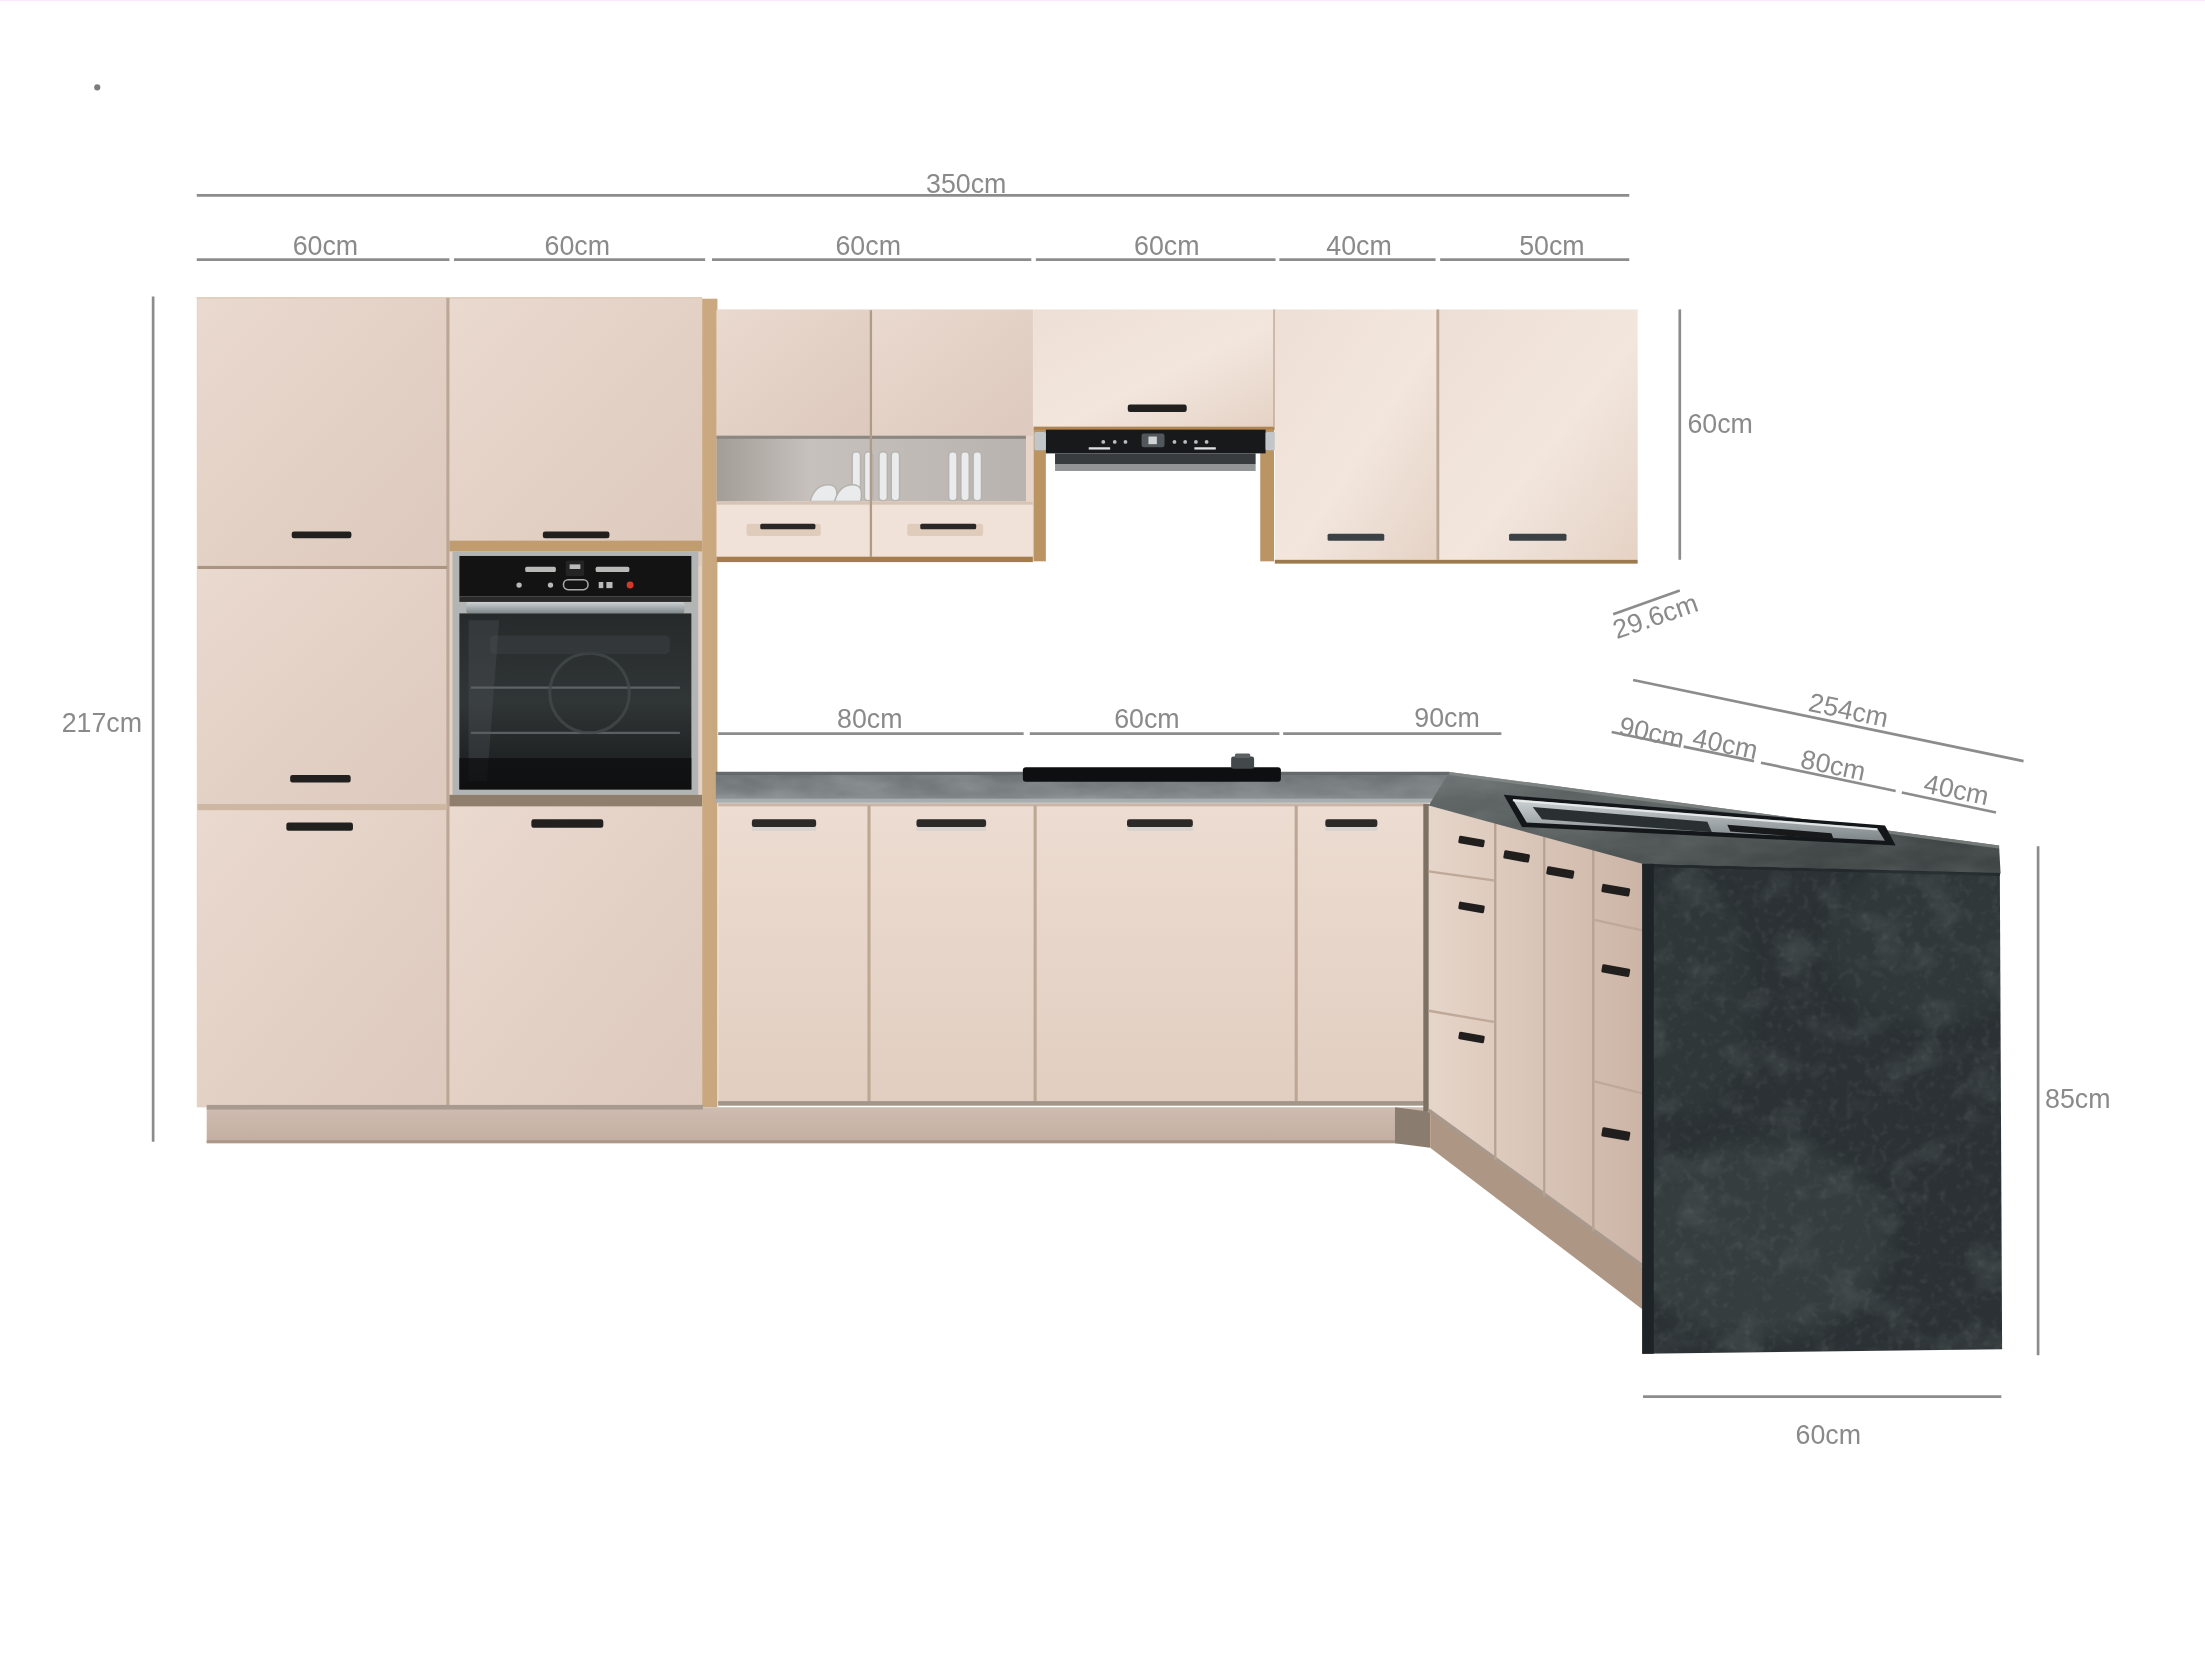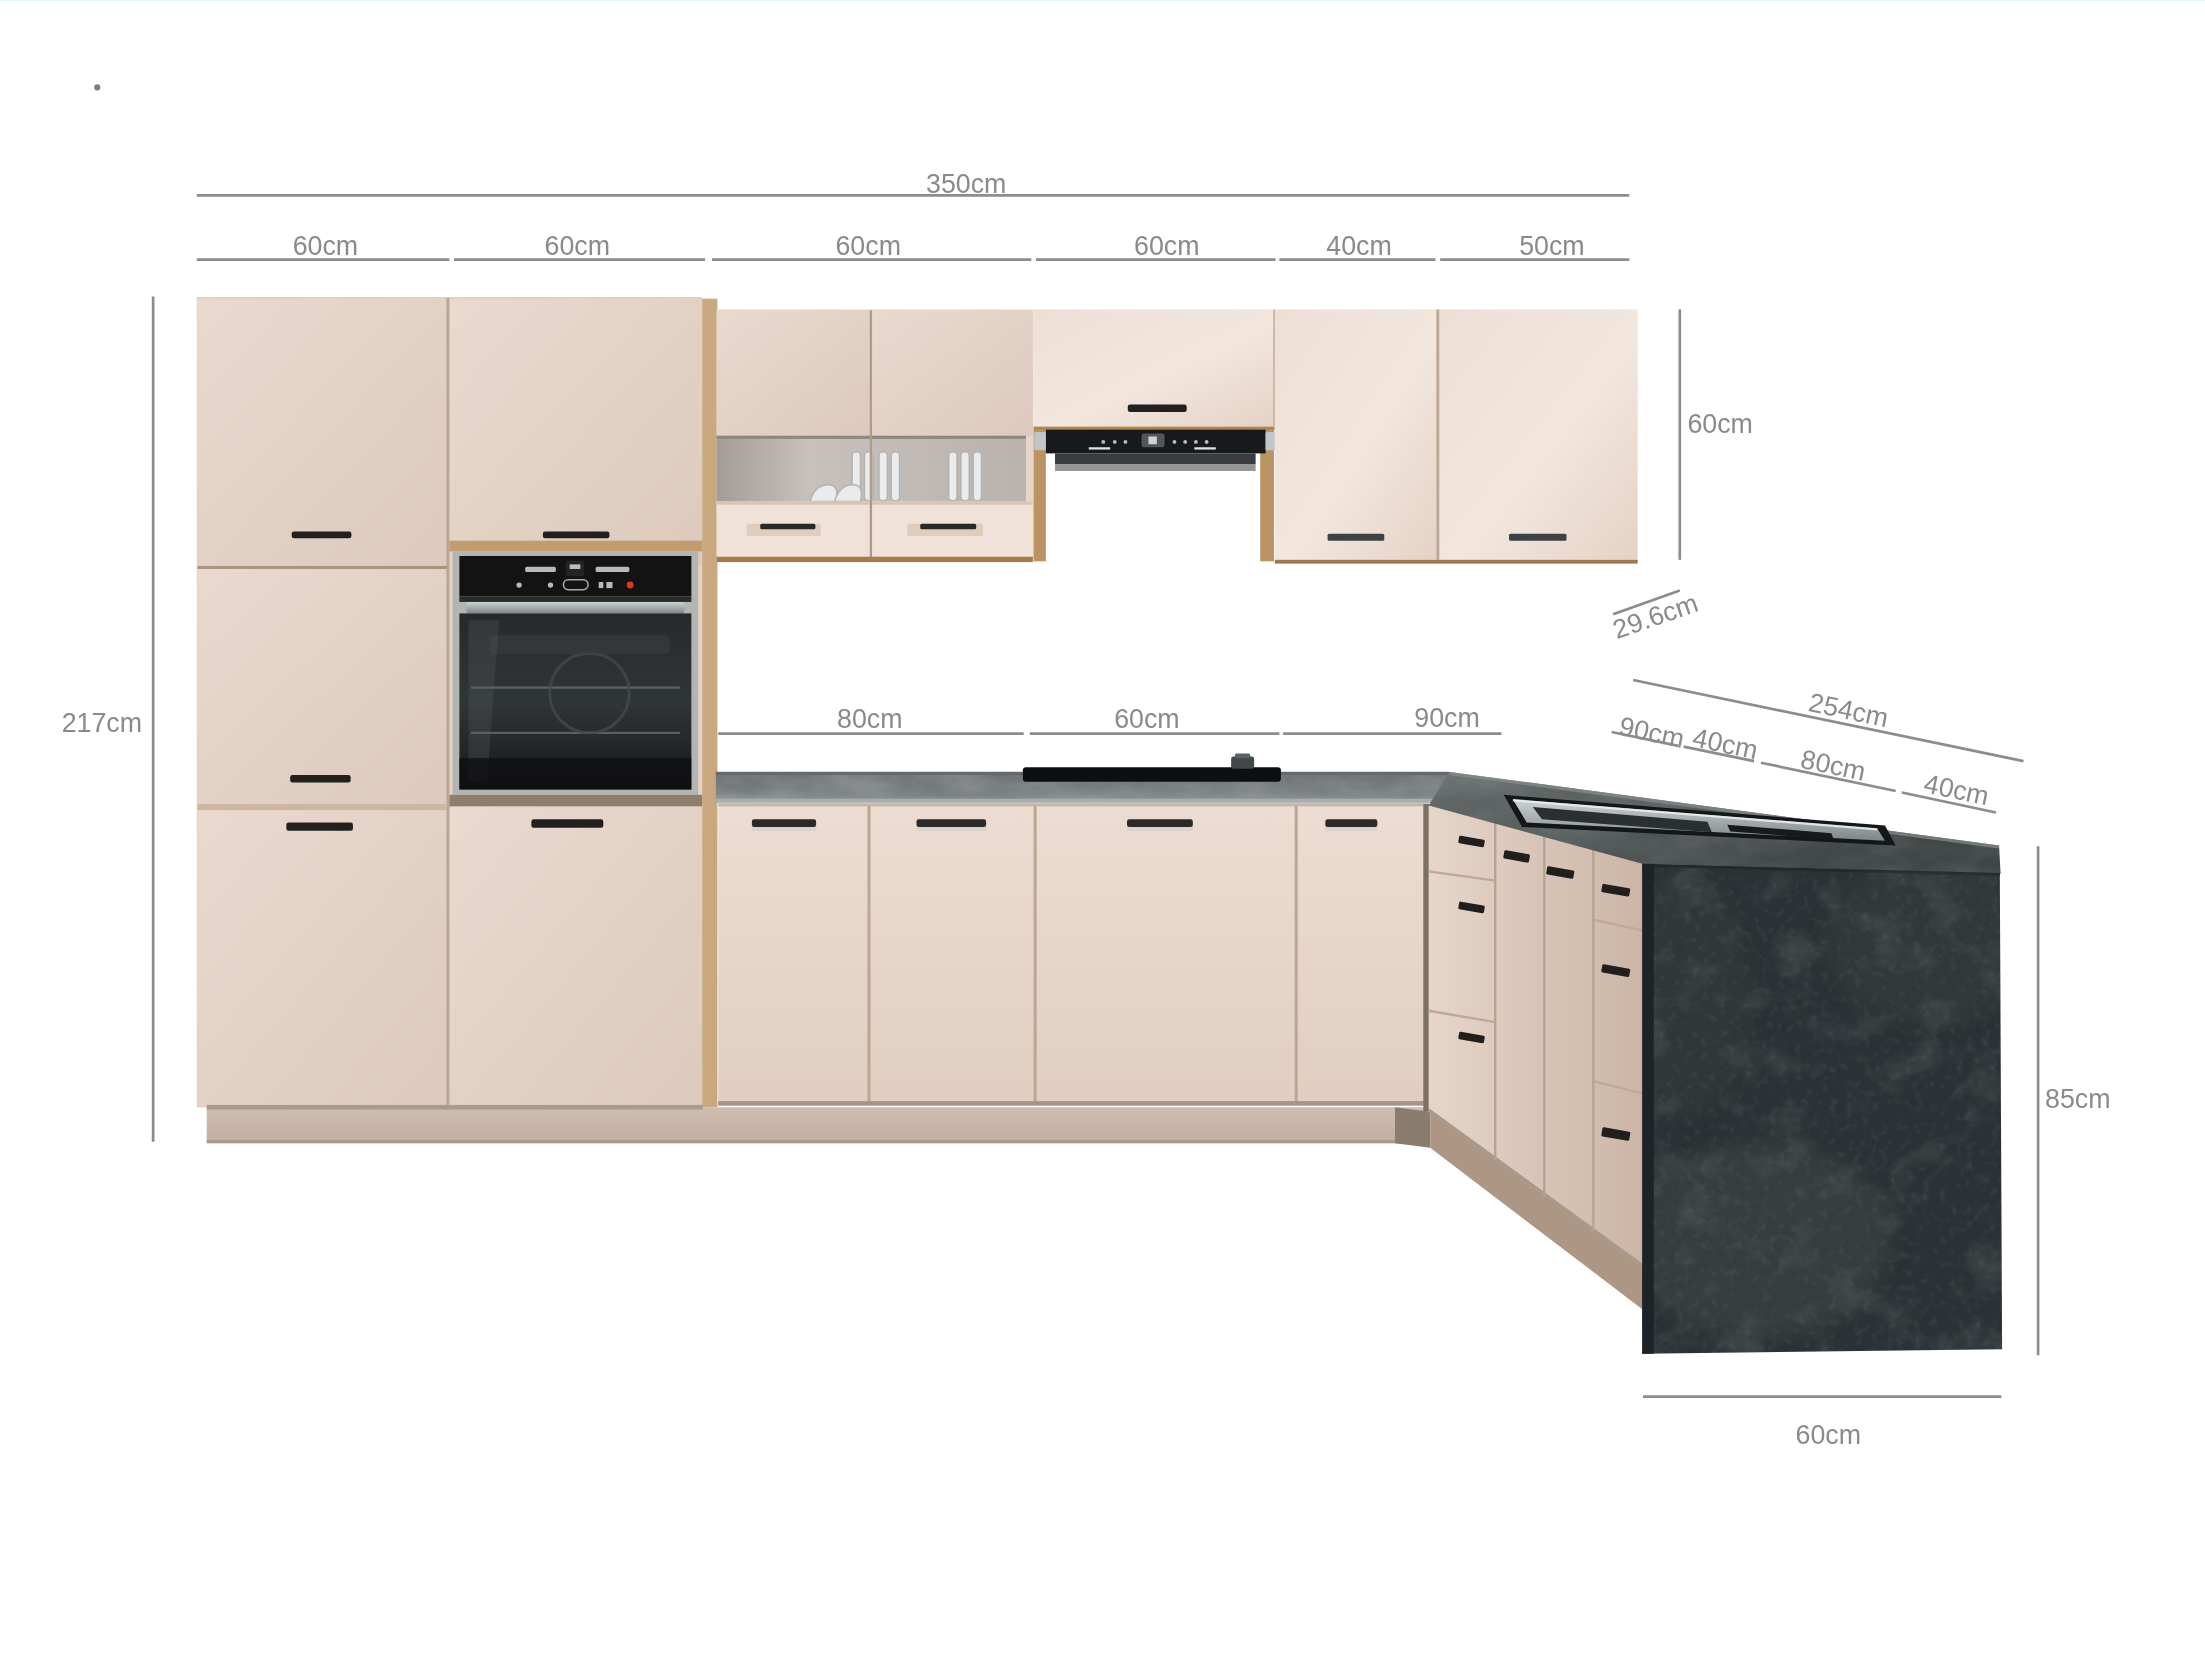--- a/index.html
+++ b/index.html
@@ -1,16 +1,16 @@
 <!DOCTYPE html>
 <html style="font-size:12.3px"><head>
 <meta charset="utf-8">
 <style>
   html,body{margin:0;padding:0;background:#ffffff;}
-  .page{position:relative;width:2205px;height:1654px;background:#14b8a6;overflow:hidden;
+  .page{position:relative;width:2205px;height:1654px;background:#d946ef;overflow:hidden;
         font-family:"Liberation Sans", sans-serif;}
   svg{display:block;}
   text{font-family:"Liberation Sans", sans-serif;fill:#8a8a8a;}
 </style>
 </head>
 <body>
 <div class="page">
 <svg width="2205" height="1654" viewBox="0 0 2880 2160" xmlns="http://www.w3.org/2000/svg">
 <defs>
   <linearGradient id="pinkTall" x1="0" y1="0" x2="1" y2="1">

